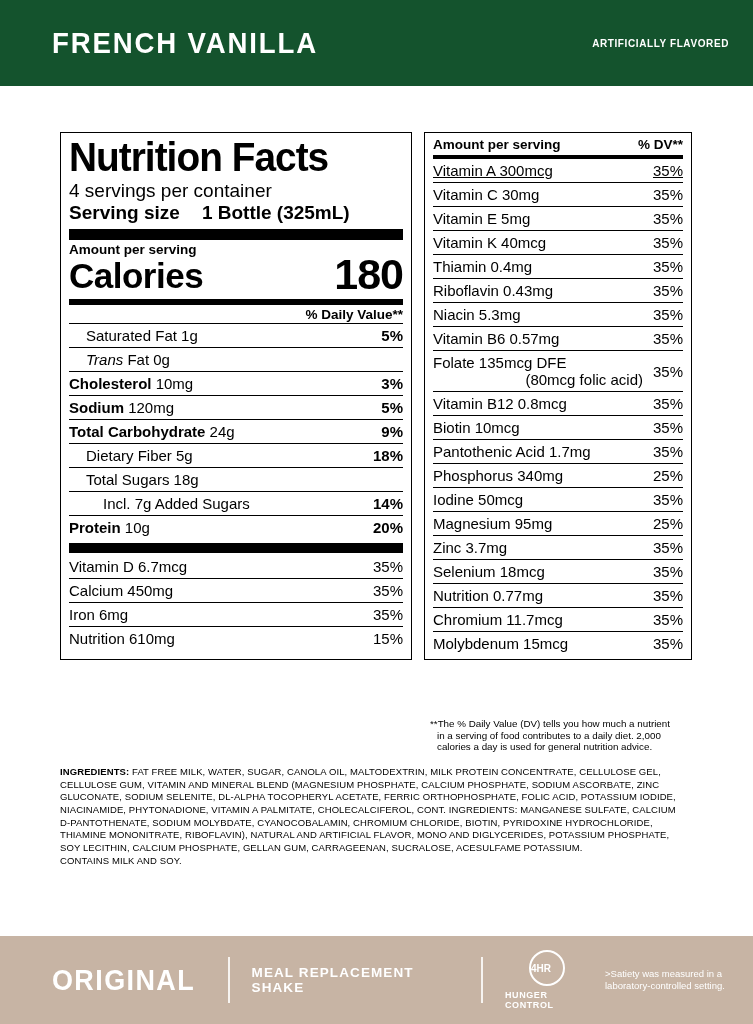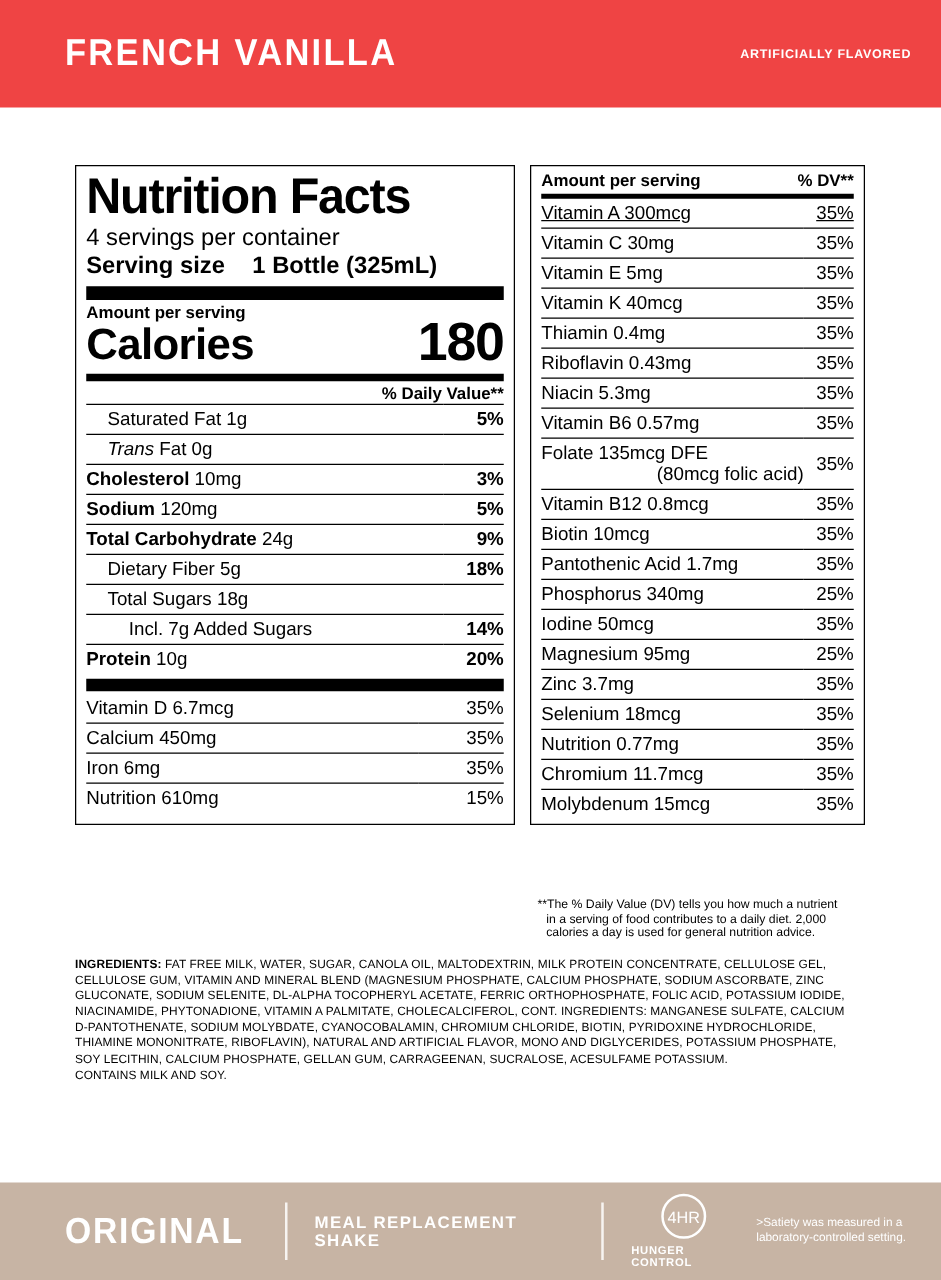--- a/index.html
+++ b/index.html
@@ -10,21 +10,21 @@
     background: #ffffff;
     font-family: "Liberation Sans", sans-serif;
     color: #000;
     overflow: hidden;
   }
   .page { position: relative; width: 753px; height: 1024px; background:#fff; }
 
   
   .top-banner {
     position:absolute; left:0; top:0; width:753px; height:86px;
-    background:#ef4444;
+    background:#14532d;
     display:flex; align-items:center; justify-content:space-between;
     padding: 0 24px 0 52px;
   }
   .flavor-title {
     color:#ffffff;
     font-family:"Liberation Sans", sans-serif;
     font-weight:bold;
     font-size:30px;
     letter-spacing:2px;
     transform: scaleX(0.92);
@@ -32,36 +32,36 @@
   }
   .artificially {
     color:#ffffff;
     font-size:10px;
     font-weight:bold;
     letter-spacing:0.6px;
   }
 
   
   .bottom-banner {
-    position:absolute; left:0; bottom:0; width:753px; height:78px;
+    position:absolute; left:0; bottom:0; width:753px; height:88px;
     background:#c7b4a4;
     display:flex; align-items:center;
     padding: 0 18px 0 52px;
   }
   .brand-original {
     color:#ffffff; font-weight:bold; font-size:29px; letter-spacing:1.5px;
     transform: scaleX(0.93); transform-origin:left center;
   }
   .vdiv { width:2px; height:46px; background:#ffffff; opacity:.85; margin:0 22px; }
   .meal-rep { color:#ffffff; font-weight:bold; font-size:13.5px; letter-spacing:1.1px; }
   .hunger-wrap { display:flex; flex-direction:column; align-items:center; margin-left:4px; }
   .clock-icon {
     width:36px; height:36px; border:2.5px solid #ffffff; border-radius:50%;
-    display:flex; align-items:center; justify-content:center;
-    color:#ffffff; font-size:13px; font-weight:normal; letter-spacing:0;
+    display:flex; align-items:center; justify-content:flex-start;
+    color:#ffffff; font-size:10px; font-weight:bold; letter-spacing:0;
   }
   .hunger-label { color:#fff; font-size:9px; font-weight:bold; letter-spacing:.6px; margin-top:4px; }
   .satiety {
     color:#ffffff; font-size:9.5px; line-height:1.25; margin-left:16px; max-width:130px;
   }
 
   
   .panel {
     position:absolute; left:60px; top:132px; width:632px;
     display:flex; gap:0;

